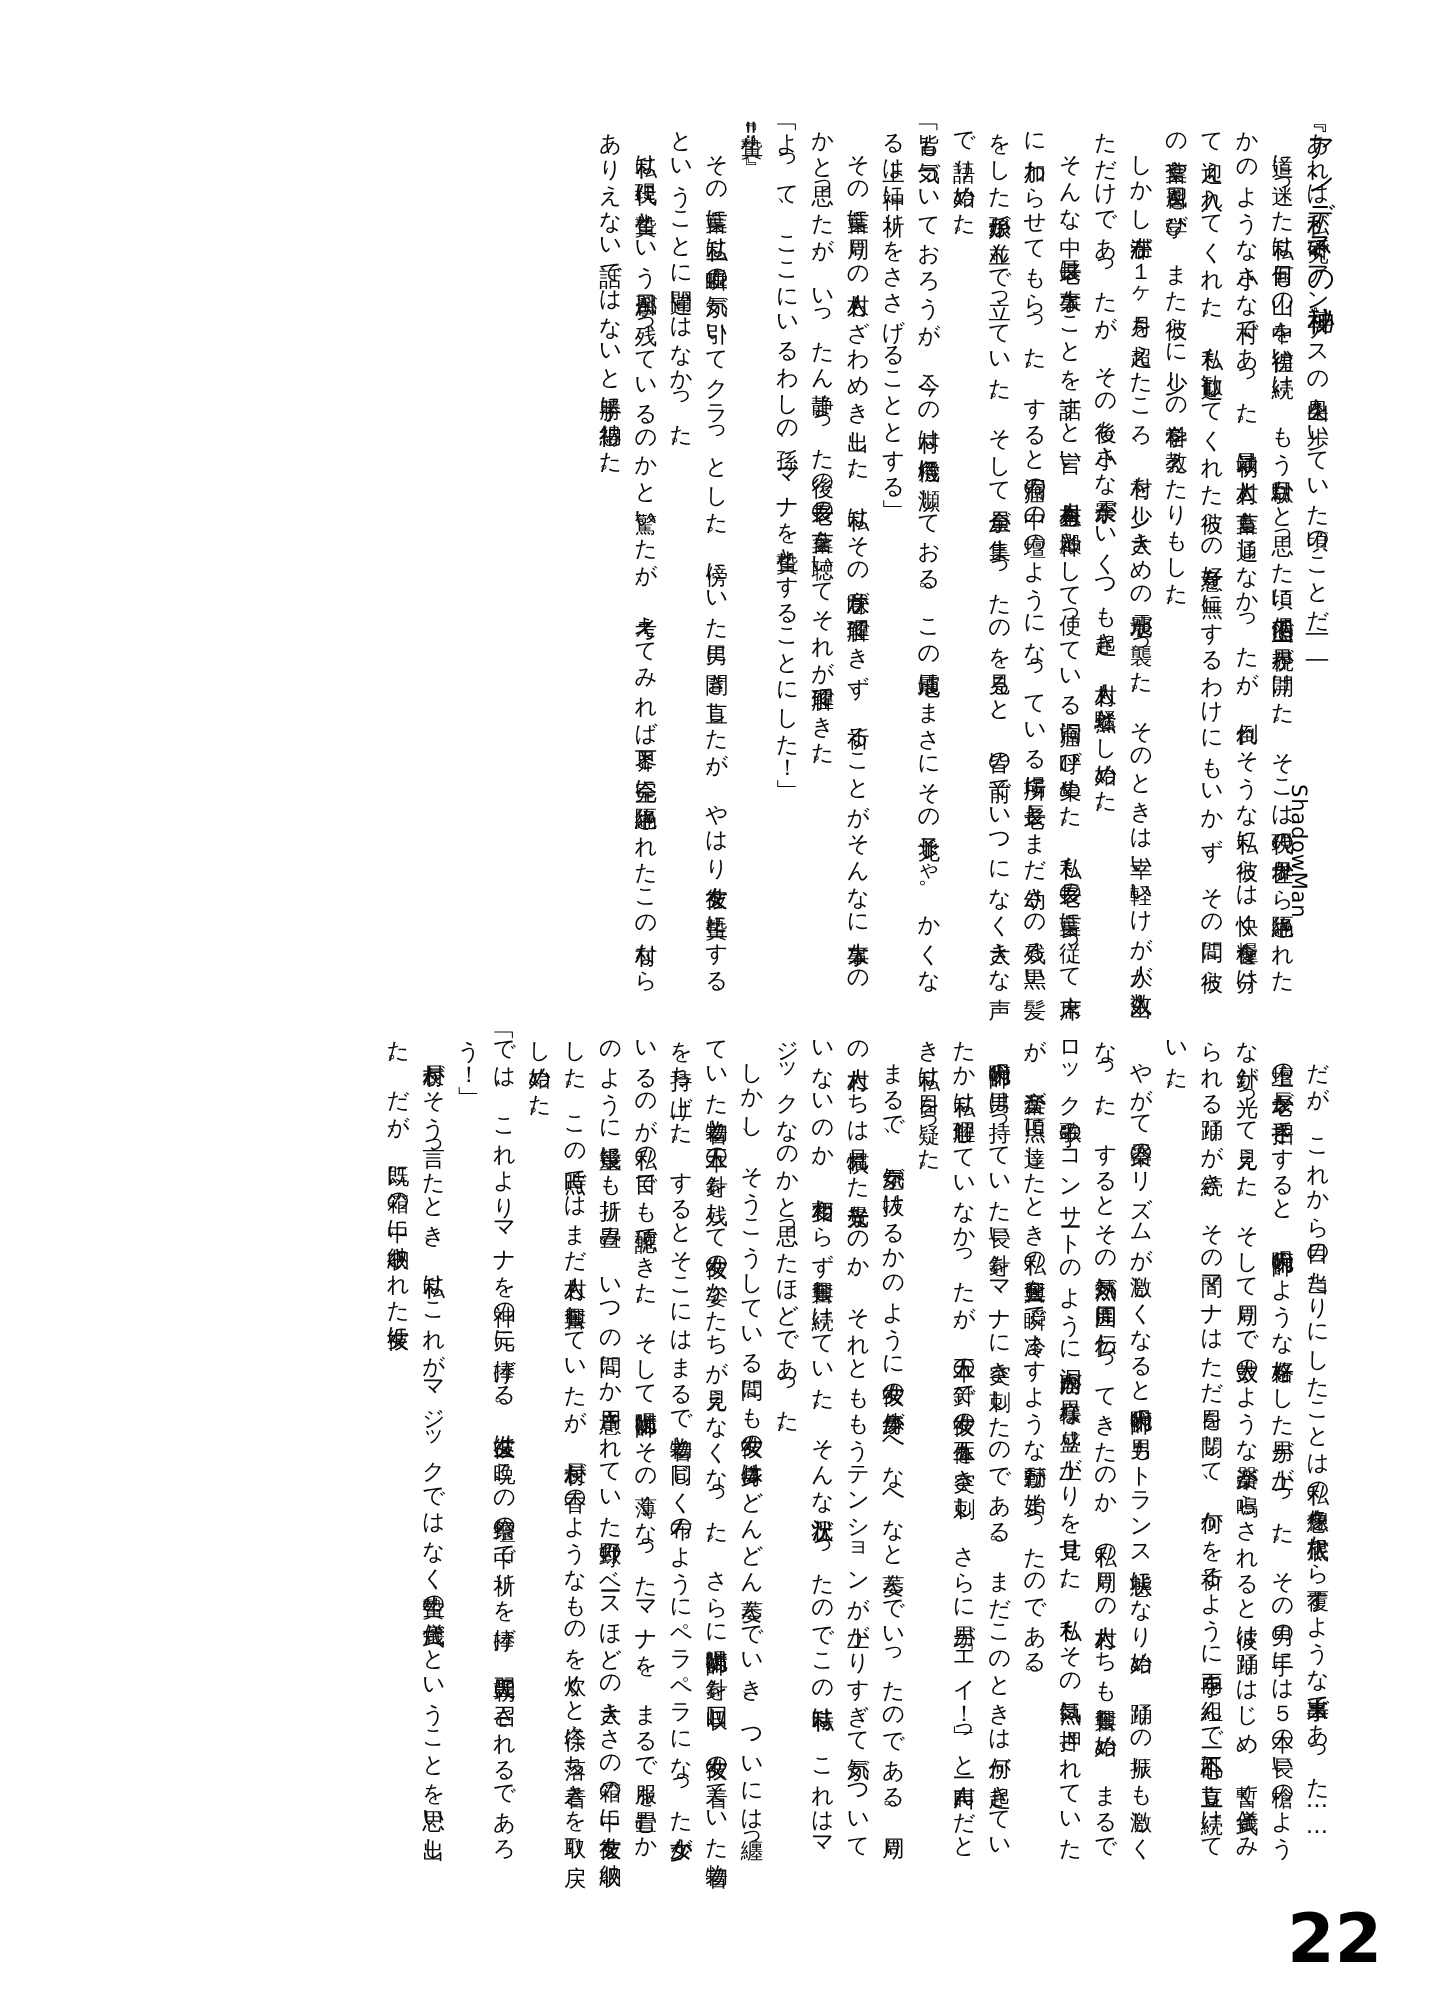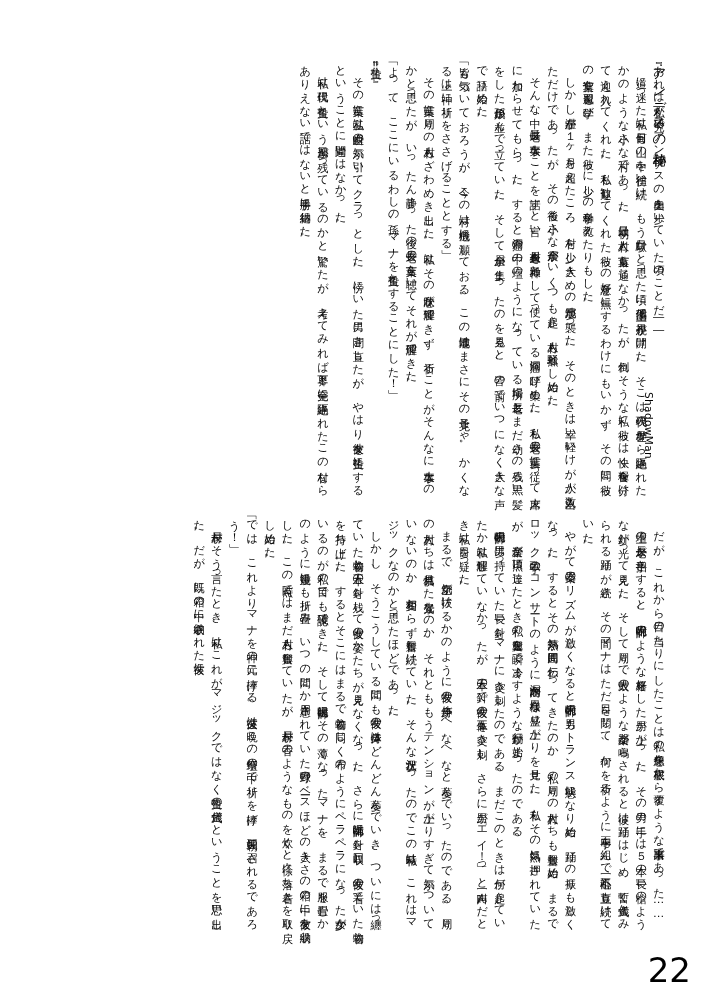--- a/index.html
+++ b/index.html
@@ -90,21 +90,21 @@
     text-indent: 1em;
   }
   .para.noindent { text-indent: 0; }
 
   .page-number {
     position: absolute;
     right: 24px;
     bottom: 10px;
     font-family: "DejaVu Sans", "Liberation Sans", sans-serif;
     font-size: 34px;
-    font-weight: 400;
+    font-weight: 700;
     color: #000;
     letter-spacing: 0px;
   }
 </style>
 </head>
 <body>
 
 <div class="page">
 
   <div class="title">『アンデスの神秘』</div>

